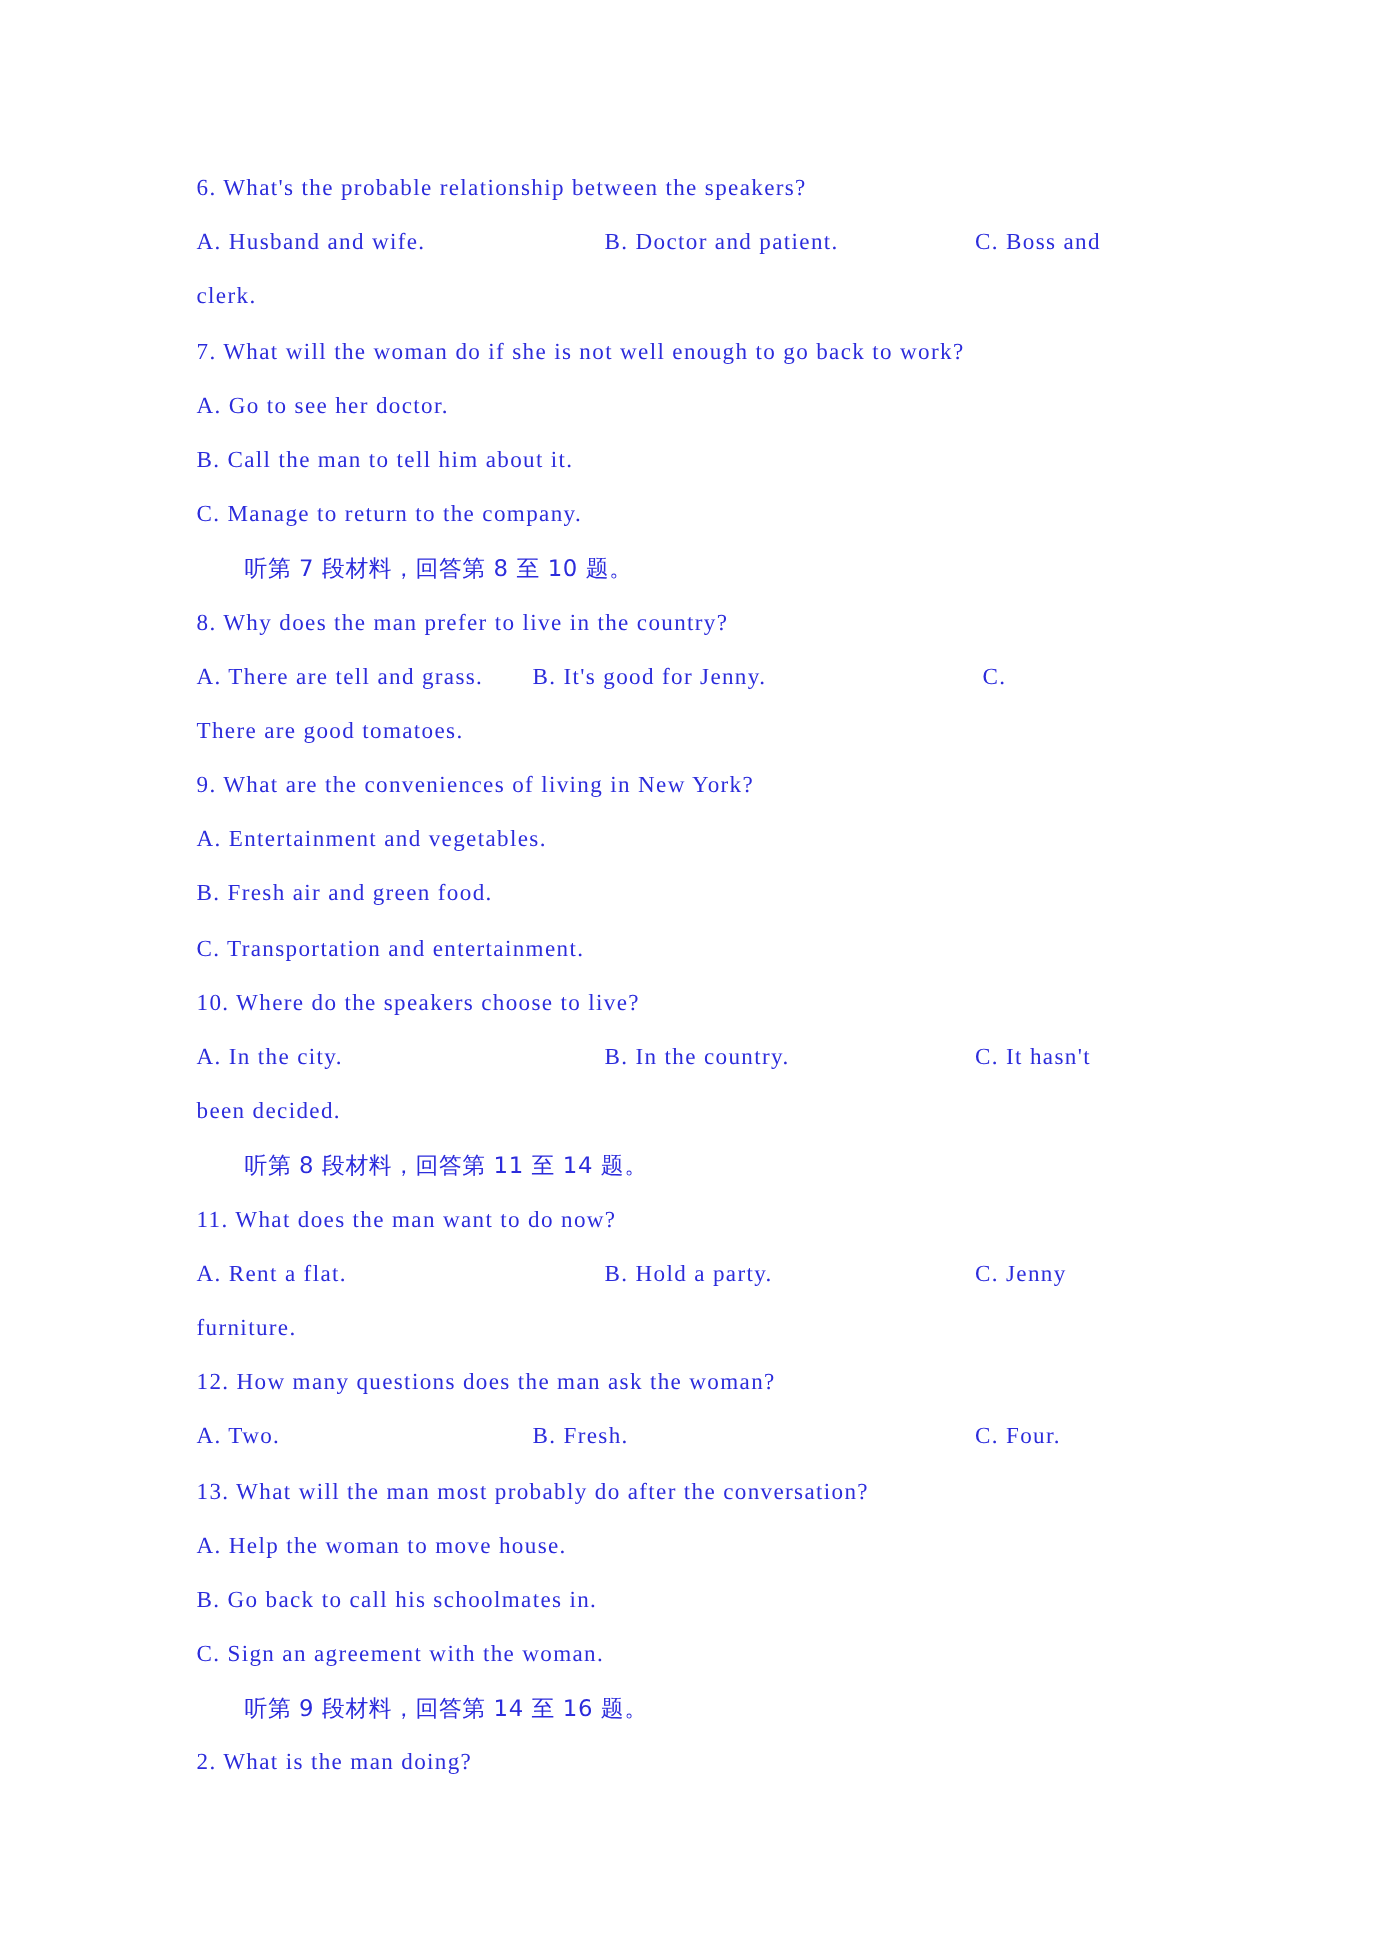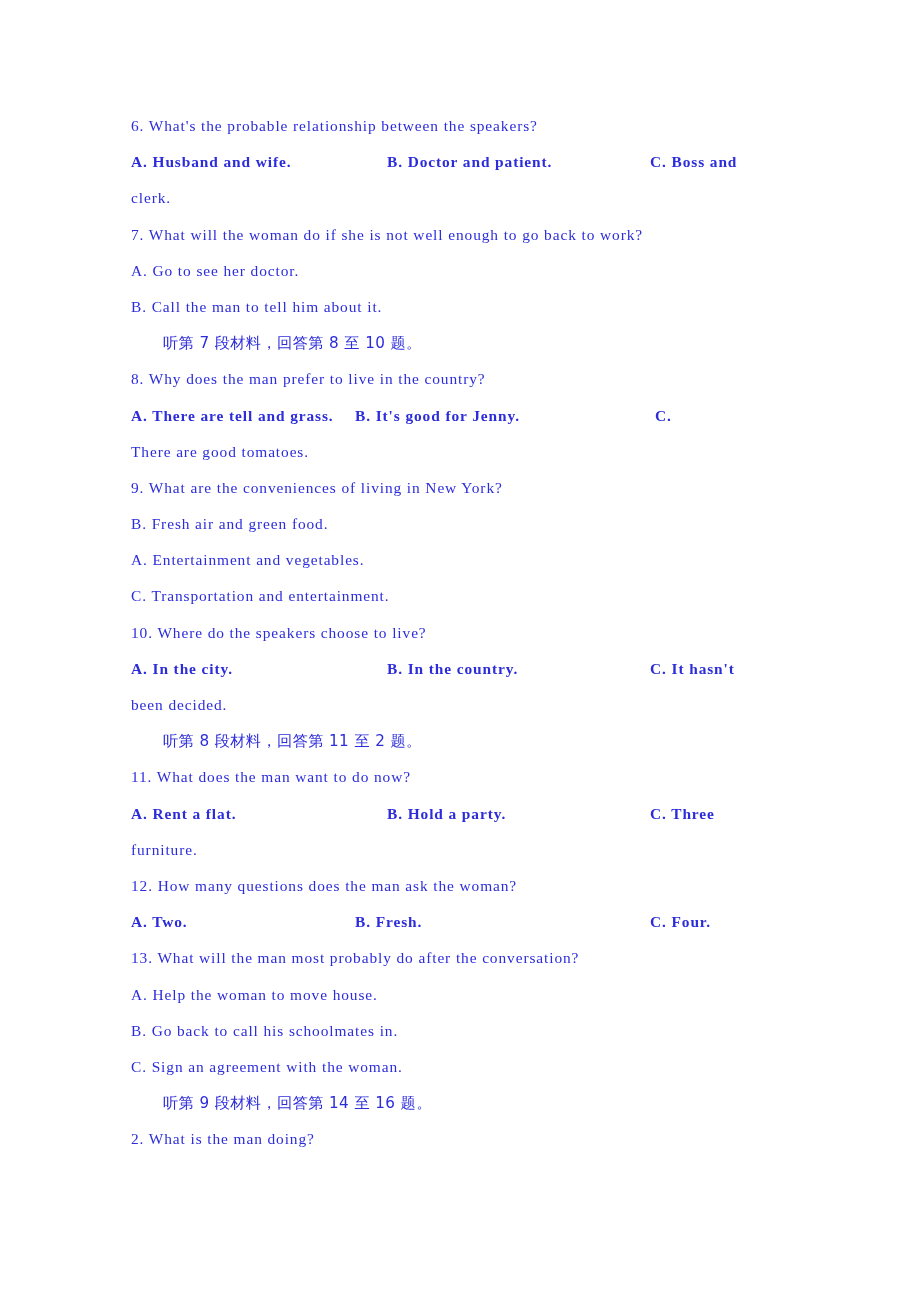--- a/index.html
+++ b/index.html
@@ -39,24 +39,23 @@
 
   
   .line.cols {
     position: relative;
     height: 36.2px;
   }
   .line.cols > span {
     position: absolute;
     top: 0;
     line-height: 36.2px;
-    font-weight: bold;
   }
   .pos-a { left: 0; }
-  .pos-b { left: 256px; }
+  .pos-b { left: 272px; }
   .pos-c { left: 519px; }
   .pos-c-wide { left: 524px; }
   .pos-b-mid { left: 224px; }
   .pos-c-far { left: 519px; }
 
   
   .cn-line {
     height: 36.2px;
     line-height: 36.2px;
     color: #2c2cdb;
@@ -79,56 +78,57 @@
       <span class="pos-a">A. Husband and wife.</span>
       <span class="pos-b">B. Doctor and patient.</span>
       <span class="pos-c">C.  Boss  and</span>
     </div>
 
     <div class="line">clerk.</div>
 
     <div class="line">7. What will the woman do if she is not well enough to go back to work?</div>
     <div class="line">A. Go to see her doctor.</div>
     <div class="line">B. Call the man to tell him about it.</div>
+    <div class="line">C. Manage to return to the company.</div>
 
     <div class="cn-line">听第 7 段材料，回答第 8 至 10 题。</div>
 
     <div class="line">8. Why does the man prefer to live in the country?</div>
 
     <div class="line cols">
       <span class="pos-a">A. There are tell and grass.</span>
       <span class="pos-b-mid">B. It's good for Jenny.</span>
       <span class="pos-c-wide">C.</span>
     </div>
 
     <div class="line">There are good tomatoes.</div>
 
     <div class="line">9. What are the conveniences of living in New York?</div>
+    <div class="line">A. Entertainment and vegetables.</div>
     <div class="line">B. Fresh air and green food.</div>
-    <div class="line">A. Entertainment and vegetables.</div>
     <div class="line">C. Transportation and entertainment.</div>
 
     <div class="line">10. Where do the speakers choose to live?</div>
 
     <div class="line cols">
       <span class="pos-a">A. In the city.</span>
       <span class="pos-b">B. In the country.</span>
       <span class="pos-c">C. It hasn't</span>
     </div>
 
     <div class="line">been decided.</div>
 
-    <div class="cn-line">听第 8 段材料，回答第 11 至 2 题。</div>
+    <div class="cn-line">听第 8 段材料，回答第 11 至 14 题。</div>
 
     <div class="line">11. What does the man want to do now?</div>
 
     <div class="line cols">
       <span class="pos-a">A. Rent a flat.</span>
       <span class="pos-b">B. Hold a party.</span>
-      <span class="pos-c">C.     Three</span>
+      <span class="pos-c">C.     Jenny</span>
     </div>
 
     <div class="line">furniture.</div>
 
     <div class="line">12. How many questions does the man ask the woman?</div>
 
     <div class="line cols">
       <span class="pos-a">A. Two.</span>
       <span class="pos-b-mid">B. Fresh.</span>
       <span class="pos-c-far">C. Four.</span>

